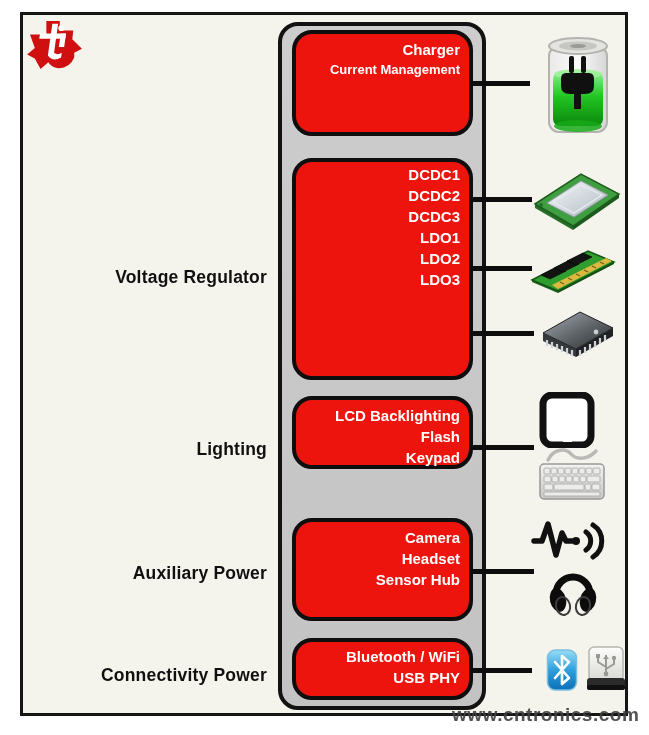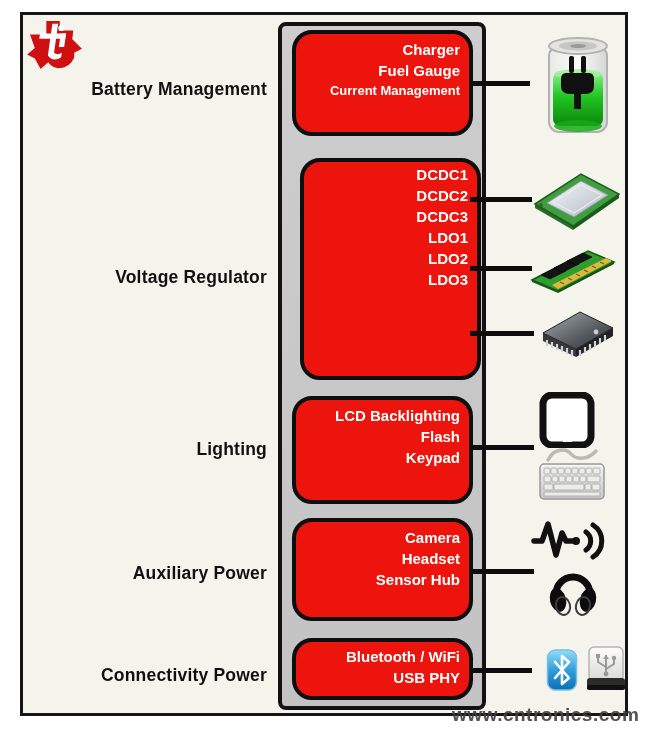--- a/index.html
+++ b/index.html
@@ -5,21 +5,21 @@
   html,body{margin:0;padding:0;background:#fff;}
   .stage{position:relative;width:649px;height:735px;background:#ffffff;overflow:hidden;
          font-family:"Liberation Sans",sans-serif;}
   .frame{position:absolute;left:20px;top:12px;width:608px;height:704px;box-sizing:border-box;
          border:3px solid #161616;background:#f5f4ec;}
   
   .lbl{position:absolute;left:30px;width:237px;text-align:right;color:#101010;
        font-size:17.5px;font-weight:700;letter-spacing:.2px;line-height:22px;}
   
   .pillar{position:absolute;left:278px;top:22px;width:208px;height:688px;box-sizing:border-box;
-          background:linear-gradient(180deg,#cdcdcd,#c3c3c3);border:4px solid #121212;border-radius:8px;}
+          background:linear-gradient(180deg,#cdcdcd,#c3c3c3);border:4px solid #121212;border-radius:20px;}
   
   .rblock{position:absolute;left:10px;width:181px;box-sizing:border-box;background:#ec140c;
           border:4px solid #0e0e0e;border-radius:20px;padding:5px 9px 0 6px;text-align:right;}
   .rline{color:#ffffff;font-weight:700;font-size:15px;line-height:21px;white-space:nowrap;}
   .rline.sm{font-size:13px;line-height:19px;}
   
   .conn{position:absolute;height:5px;background:#0d0d0d;}
   
   .icon{position:absolute;}
   .icon svg{display:block;width:100%;height:100%;}
@@ -35,44 +35,42 @@
   <div class="icon" style="left:26px;top:20px;width:58px;height:50px;">
     <svg viewBox="0 0 60 52">
       <path d="M21 1 L35 1 L35 11 L49 11 L48 20 L58 30 L50 34 L50 39 Q45 51 32 50 Q26 49 23 44 L15 51 L9 40 L1 36 L9 29 L4 15 L21 15 Z" fill="#d00f10"></path>
       <rect x="14" y="14" width="27" height="5.5" fill="#ffffff" transform="skewX(-8)" transform-origin="27 17"></rect>
       <path d="M25 4 h6 v30 q4 3 8 0 v5 q-8 5 -14 -2 Z" fill="#ffffff" transform="skewX(-8)" transform-origin="28 20"></path>
       <rect x="35" y="14" width="5.5" height="14" fill="#ffffff" transform="skewX(-8)" transform-origin="37 21"></rect>
       <circle cx="36.5" cy="8.5" r="3" fill="#ffffff"></circle>
     </svg>
   </div>
 
-  <div class="lbl" style="top:78px;">Battery Management</div>
   <div class="lbl" style="top:438px;">Lighting</div>
   <div class="lbl" style="top:266px;">Voltage Regulator</div>
   <div class="lbl" style="top:562px;">Auxiliary Power</div>
   <div class="lbl" style="top:664px;">Connectivity Power</div>
 
   <div class="pillar">
 
     <div class="rblock" style="top:4px;height:106px;">
       <div class="rline">Charger</div>
-      <div class="rline">Fuel Gauge</div>
       <div class="rline sm">Current Management</div>
     </div>
 
-    <div class="rblock" style="top:132px;height:222px;padding-top:2px;margin-left:8px;">
+    <div class="rblock" style="top:132px;height:222px;padding-top:2px;">
       <div class="rline">DCDC1</div>
       <div class="rline">DCDC2</div>
       <div class="rline">DCDC3</div>
       <div class="rline">LDO1</div>
       <div class="rline">LDO2</div>
       <div class="rline">LDO3</div>
     </div>
 
-    <div class="rblock" style="top:370px;height:108px;">
+    <div class="rblock" style="top:370px;height:73px;">
       <div class="rline">LCD Backlighting</div>
       <div class="rline">Flash</div>
       <div class="rline">Keypad</div>
     </div>
 
     <div class="rblock" style="top:612px;height:62px;padding-top:4px;">
       <div class="rline">Bluetooth / WiFi</div>
       <div class="rline">USB PHY</div>
     </div>
 

